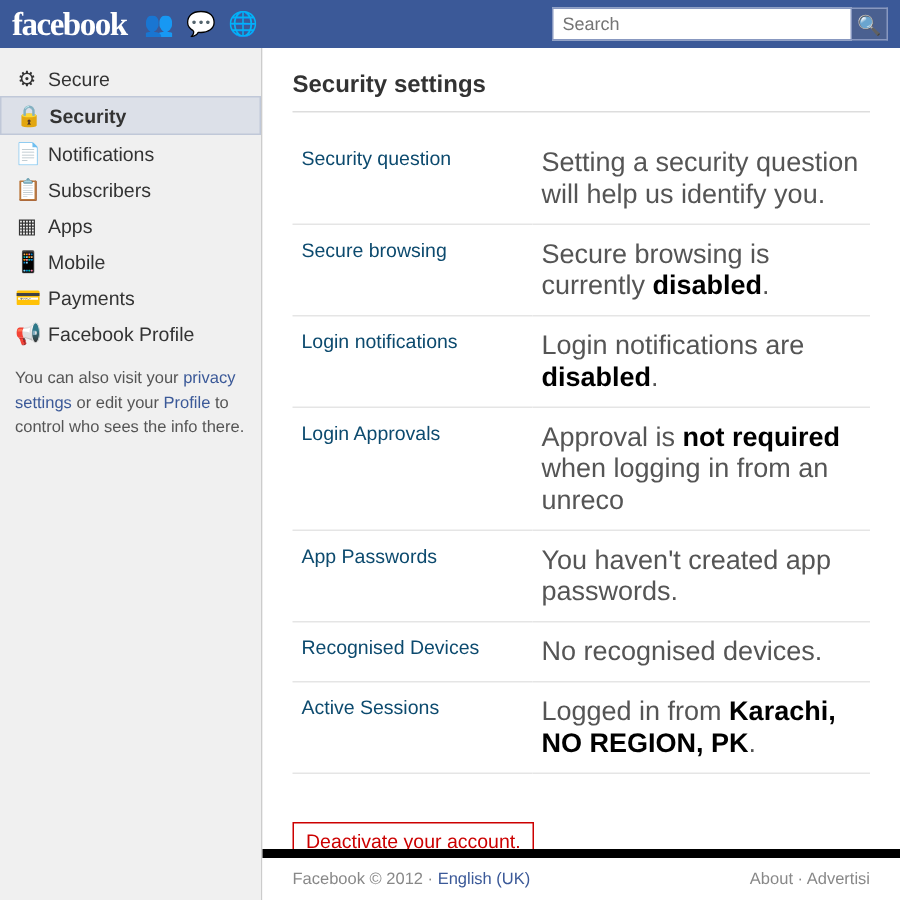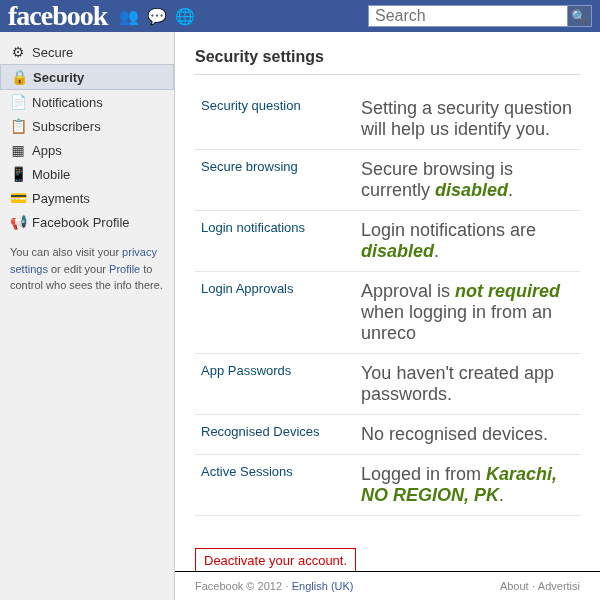--- a/index.html
+++ b/index.html
@@ -16,42 +16,42 @@
     #topbar {
       background: #3b5998;
       height: 32px;
       display: flex;
       align-items: center;
       padding: 0 8px;
       gap: 8px;
     }
     #fb-logo {
       color: white;
-      font-size: 28px;
+      font-size: 22px;
       font-weight: bold;
       font-family: Georgia, serif;
       letter-spacing: -1px;
       margin-right: 4px;
     }
     .topbar-icon {
       color: #a8b8d8;
       font-size: 16px;
       cursor: pointer;
     }
     #search-bar {
       margin-left: auto;
       display: flex;
       align-items: center;
     }
     #search-input {
       width: 200px;
       height: 22px;
       border: 1px solid #8898c0;
       padding: 2px 6px;
-      font-size: 16px;
+      font-size: 12px;
       background: #fff;
       color: #333;
       outline: none;
     }
     #search-btn {
       background: #4a6090;
       border: 1px solid #8898c0;
       border-left: none;
       height: 22px;
       width: 24px;
@@ -140,42 +140,41 @@
       font-weight: normal;
       color: #0c4a6e;
       width: 160px;
       white-space: nowrap;
     }
     .settings-value {
       color: #555;
       font-size: 18px;
     }
     .settings-value strong {
-      color: #4d7c0f;
-      font-style: italic;
+      color: #000000;
     }
     .deactivate-btn {
       margin-top: 16px;
       border: 1px solid #c00;
       color: #c00;
       background: #fff;
       padding: 4px 8px;
       font-size: 13px;
       cursor: pointer;
       display: inline-block;
     }
 
     
     #footer {
       position: absolute;
       bottom: 0;
       left: 175px;
       right: 0;
       background: #fff;
-      border-top: 1px solid #000000;
+      border-top: 6px solid #000000;
       padding: 8px 20px;
       font-size: 11px;
       color: #888;
       display: flex;
       justify-content: space-between;
     }
     #footer a {
       color: #3b5998;
       text-decoration: none;
     }

